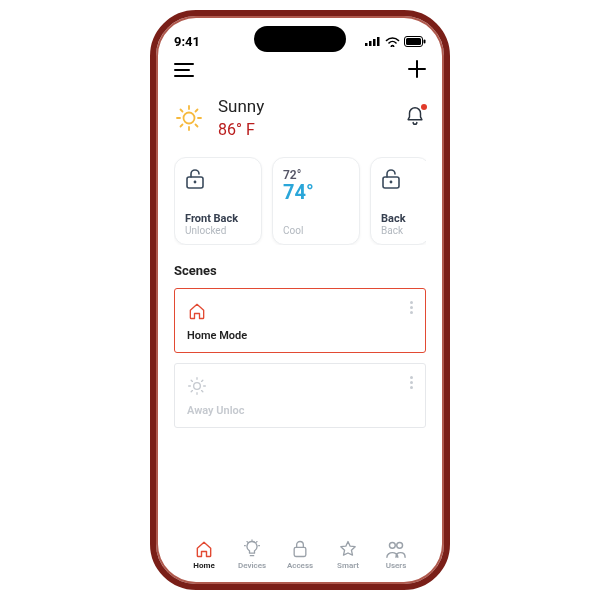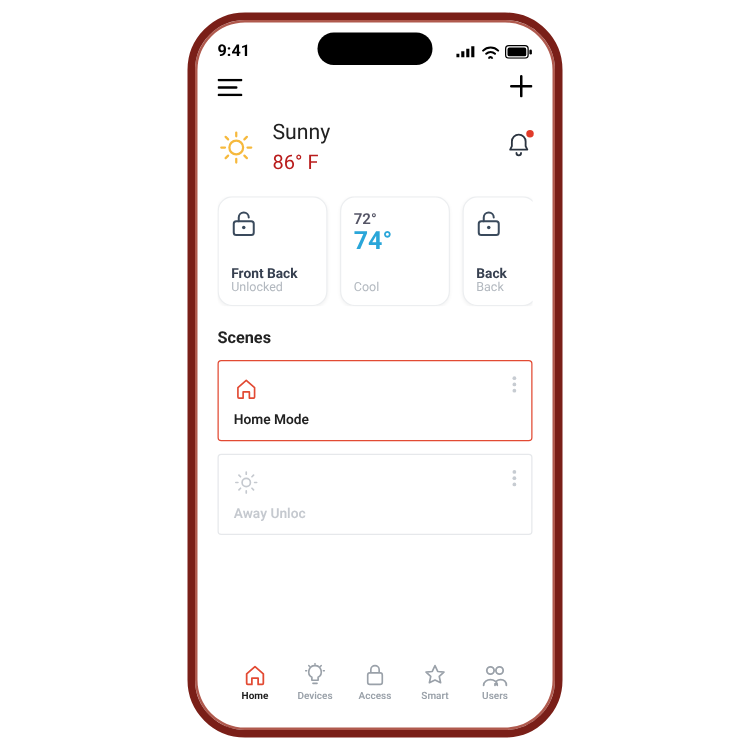--- a/index.html
+++ b/index.html
@@ -57,21 +57,21 @@
   .scene.inactive { border: 1px solid #e6e8eb; }
   .scene .row1 { display: flex; justify-content: space-between; align-items: flex-start; }
   .scene .label { font-size: 11px; font-weight: 600; }
   .scene.active .label { color: #222; }
   .scene.active svg.scene-ico { color: #e24a33; }
   .scene.inactive .label, .scene.inactive svg.scene-ico { color: #c5c9cf; }
   .dots3 { display: flex; flex-direction: column; gap: 2px; }
   .dots3 span { width: 3px; height: 3px; border-radius: 50%; background: #c7ccd2; }
   .tabbar {
     margin-top: auto; height: 54px;
-    display: flex; justify-content: space-between; 
+    display: flex; justify-content: space-between; align-items: center;
     padding: 0 6px 6px 6px;
   }
   .tab { flex: 1; display: flex; flex-direction: column; align-items: center; gap: 2px; cursor: pointer; }
   .tab svg { color: #9aa1a9; }
   .tab.active svg { color: #e24a33; }
   .tab .tl { font-size: 8px; font-weight: 600; color: #9aa1a9; }
   .tab.active .tl { color: #222; font-weight: 700; }
 </style>
 </head>
 <body>

